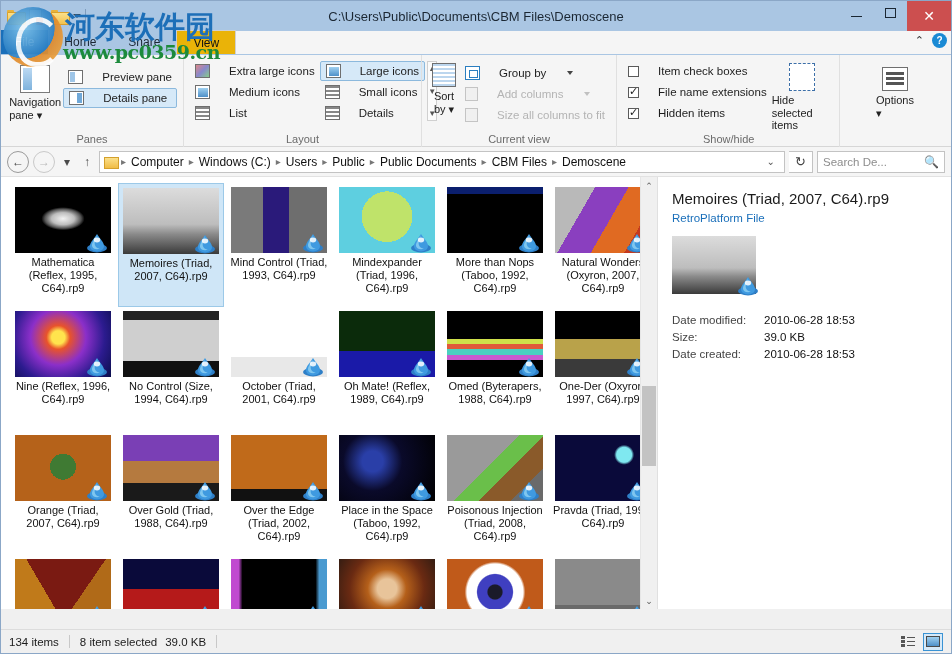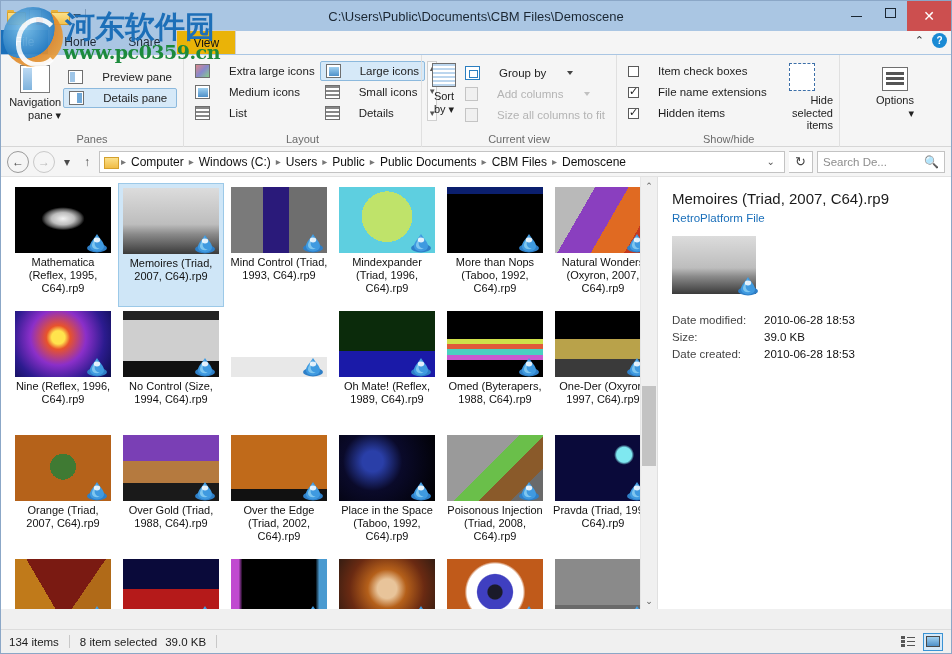--- a/index.html
+++ b/index.html
@@ -95,21 +95,21 @@
   }
   .rgroup { display:flex; flex-direction:column; height:92px; position:relative; }
   .rgroup + .rgroup { border-left:1px solid #e0e0e0; }
   .rgroup-body { flex:1; display:flex; align-items:flex-start; padding:4px 6px 0 6px; }
   .rgroup-title {
     height:14px; text-align:center; font-size:11px; color:#6b6b6b;
     padding-bottom:2px;
   }
   .bigbtn {
     width:64px; display:flex; flex-direction:column; align-items:center;
-    font-size:11px; color:#222; text-align:right; line-height:1.15; padding-top:2px;
+    font-size:11px; color:#222; text-align:left; line-height:1.15; padding-top:2px;
   }
   .bigbtn .gico { margin-bottom:3px; }
   .sm-list { display:flex; flex-direction:column; gap:1px; }
   .smbtn {
     display:flex; align-items:center; gap:19px; height:20px; padding:0 5px;
     font-size:11.5px; color:#1d1d1d; white-space:nowrap;
   }
   .smbtn.sel { background:#d6e9f8; border:1px solid #8cb9dd; border-radius:2px; height:20px; }
   .smbtn.dis { color:#b4b4b4; }
   .chk { width:11px;height:11px;border:1px solid #5a5a5a;background:#fff; position:relative; }
@@ -585,20 +585,21 @@
             <div class="thumbwrap">
               <div class="thumb" style="background: linear-gradient(rgb(255, 255, 255) 0px, rgb(255, 255, 255) 70%, rgb(232, 232, 232) 70%, rgb(232, 232, 232) 100%) 0% 0% / cover;"></div>
               <div class="drop">
   <svg viewBox="0 0 24 22" width="24" height="22">
     <ellipse cx="12" cy="17" rx="10" ry="4.4" fill="#2e7fc7"></ellipse>
     <path d="M12 3 C9 8 5 11 5 15 C5 18.3 8.2 20.4 12 20.4 C15.8 20.4 19 18.3 19 15 C19 11 15 8 12 3Z" fill="#3f9ae0"></path>
     <path d="M12 4 C10 8.4 7 11 7 14.4 C7 16.6 9.2 18.2 12 18.2 C13 18.2 14 18 14.8 17.6 C10.5 17 9 14 10 10.6 Z" fill="#7fc6ef"></path>
     <ellipse cx="12" cy="9" rx="3.2" ry="2.4" fill="#ffffff" opacity=".85"></ellipse>
   </svg></div>
             </div>
+            <div class="label">October (Triad, 2001, C64).rp9</div>
           </div>
           <div class="cell">
             <div class="thumbwrap">
               <div class="thumb" style="background: linear-gradient(rgb(11, 43, 11) 0px, rgb(11, 43, 11) 60%, rgb(26, 26, 168) 60%, rgb(26, 26, 168) 100%) 0% 0% / cover;"></div>
               <div class="drop">
   <svg viewBox="0 0 24 22" width="24" height="22">
     <ellipse cx="12" cy="17" rx="10" ry="4.4" fill="#2e7fc7"></ellipse>
     <path d="M12 3 C9 8 5 11 5 15 C5 18.3 8.2 20.4 12 20.4 C15.8 20.4 19 18.3 19 15 C19 11 15 8 12 3Z" fill="#3f9ae0"></path>
     <path d="M12 4 C10 8.4 7 11 7 14.4 C7 16.6 9.2 18.2 12 18.2 C13 18.2 14 18 14.8 17.6 C10.5 17 9 14 10 10.6 Z" fill="#7fc6ef"></path>
     <ellipse cx="12" cy="9" rx="3.2" ry="2.4" fill="#ffffff" opacity=".85"></ellipse>

